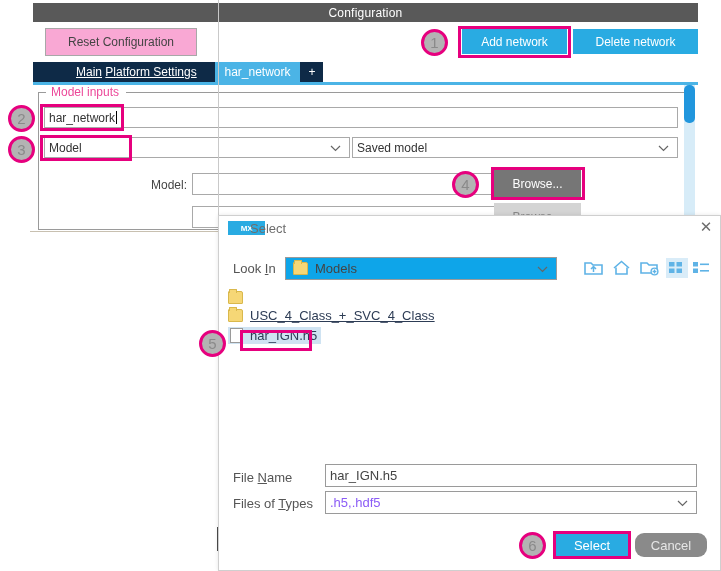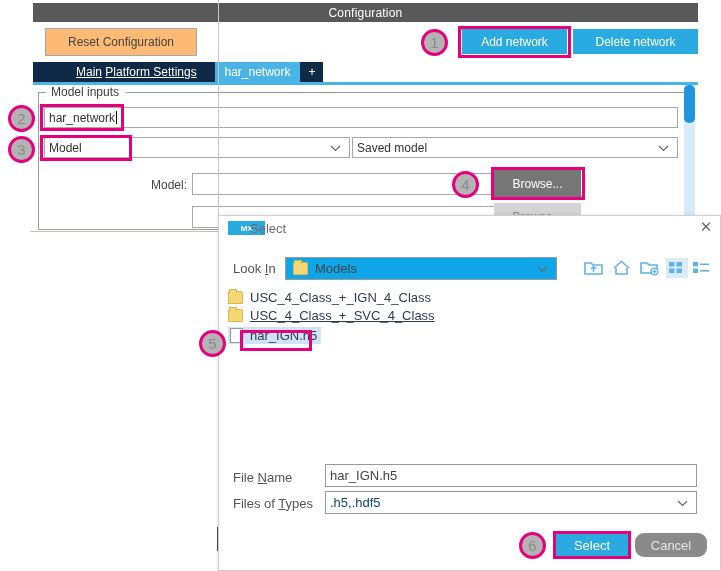--- a/index.html
+++ b/index.html
@@ -22,21 +22,21 @@
   #config-titlebar{
     left:33px;top:3px;width:665px;height:19px;
     background:#595959;
     color:#ffffff;
     font-size:12px;
     display:flex;align-items:center;justify-content:center;
     letter-spacing:.2px;
   }
   #reset-config-btn{
     left:45px;top:28px;width:150px;height:26px;
-    background:#fdba74;
+    background:#f9a8d4;
     border:1px solid #a8a8a8;
     color:#444;
     font-size:12px;
     display:flex;align-items:center;justify-content:center;
   }
   .blue-btn{
     background:#29abe2;color:#fff;border:none;
     display:flex;align-items:center;justify-content:center;
     font-size:12px;
   }
@@ -67,21 +67,21 @@
     left:38px;top:92px;width:648px;height:138px;
     border:1px solid #9a9a9a;
     border-top:1px solid #9a9a9a;
     box-sizing:border-box;
     background:transparent;
   }
   #group-legend{
     left:47px;top:85px;
     background:#ffffff;
     padding:0 4px;
-    font-size:12px;color:#404040;
+    font-size:12px;color:#ec4899;
   }
   
   #group-notch{left:46px;top:91px;width:80px;height:3px;background:#ffffff;}
 
   .txtinput{
     background:#ffffff;border:1px solid #a9a9a9;box-sizing:border-box;
     display:flex;align-items:center;
     font-size:12px;color:#333;padding-left:4px;
   }
   #network-name-input{left:44px;top:107px;width:634px;height:21px;}
@@ -174,21 +174,21 @@
   #filename-label{left:233px;top:470px;font-size:13px;color:#555;}
   #filename-input{
     left:325px;top:464px;width:372px;height:23px;
     background:#ffffff;border:1px solid #9a9a9a;box-sizing:border-box;
     display:flex;align-items:center;padding-left:4px;font-size:13px;color:#444;
   }
   #filetype-label{left:233px;top:496px;font-size:13px;color:#555;}
   #filetype-combo{
     left:325px;top:491px;width:372px;height:23px;
     background:#ffffff;border:1px solid #9a9a9a;box-sizing:border-box;
-    display:flex;align-items:center;padding-left:4px;font-size:13px;color:#0c4a6e;
+    display:flex;align-items:center;padding-left:4px;font-size:13px;color:#8b5cf6;
   }
   #filetype-arrow{position:absolute;right:8px;color:#666;font-size:11px;}
 
   #select-btn{
     left:556px;top:533px;width:72px;height:24px;
     background:#29abe2;color:#ffffff;
     display:flex;align-items:center;justify-content:center;font-size:13px;
   }
   #cancel-btn{
     left:635px;top:533px;width:72px;height:24px;
@@ -353,21 +353,20 @@
     <rect x="2" y="4" width="5" height="4.5" fill="#5fb3e6"></rect>
     <rect x="2" y="10.5" width="5" height="4.5" fill="#5fb3e6"></rect>
     <rect x="9" y="5.5" width="9" height="1.6" fill="#5fb3e6"></rect>
     <rect x="9" y="12" width="9" height="1.6" fill="#5fb3e6"></rect>
   </svg>
 </div>
 
 <div class="abs" id="file-list">
   <div class="file-row" id="row-1">
     <span class="folder-ico"></span>
-    <span class="lbl">USC_4_Class_+_IGN_4_Class</span>
   </div>
   <div class="file-row" id="row-2">
     <span class="folder-ico"></span>
     <span class="lbl">USC_4_Class_+_SVC_4_Class</span>
   </div>
   <div class="file-row" id="row-3">
     <span id="row-3-inner">
       <span class="doc-ico"></span>
       <span class="lbl">har_IGN.h5</span>
     </span>

